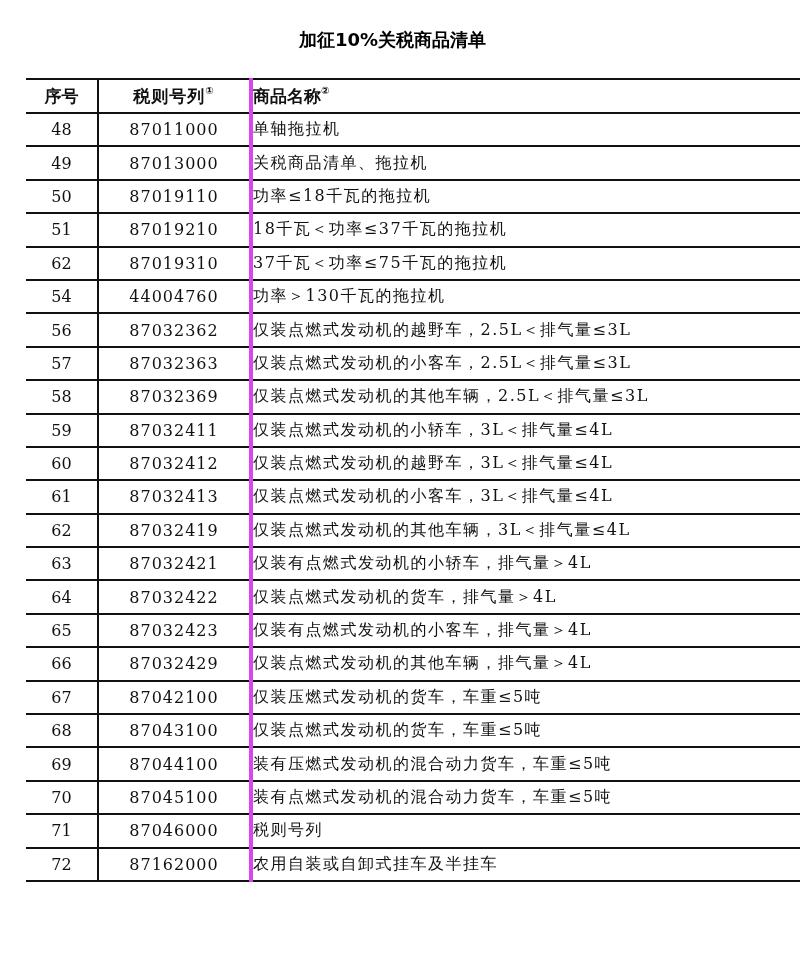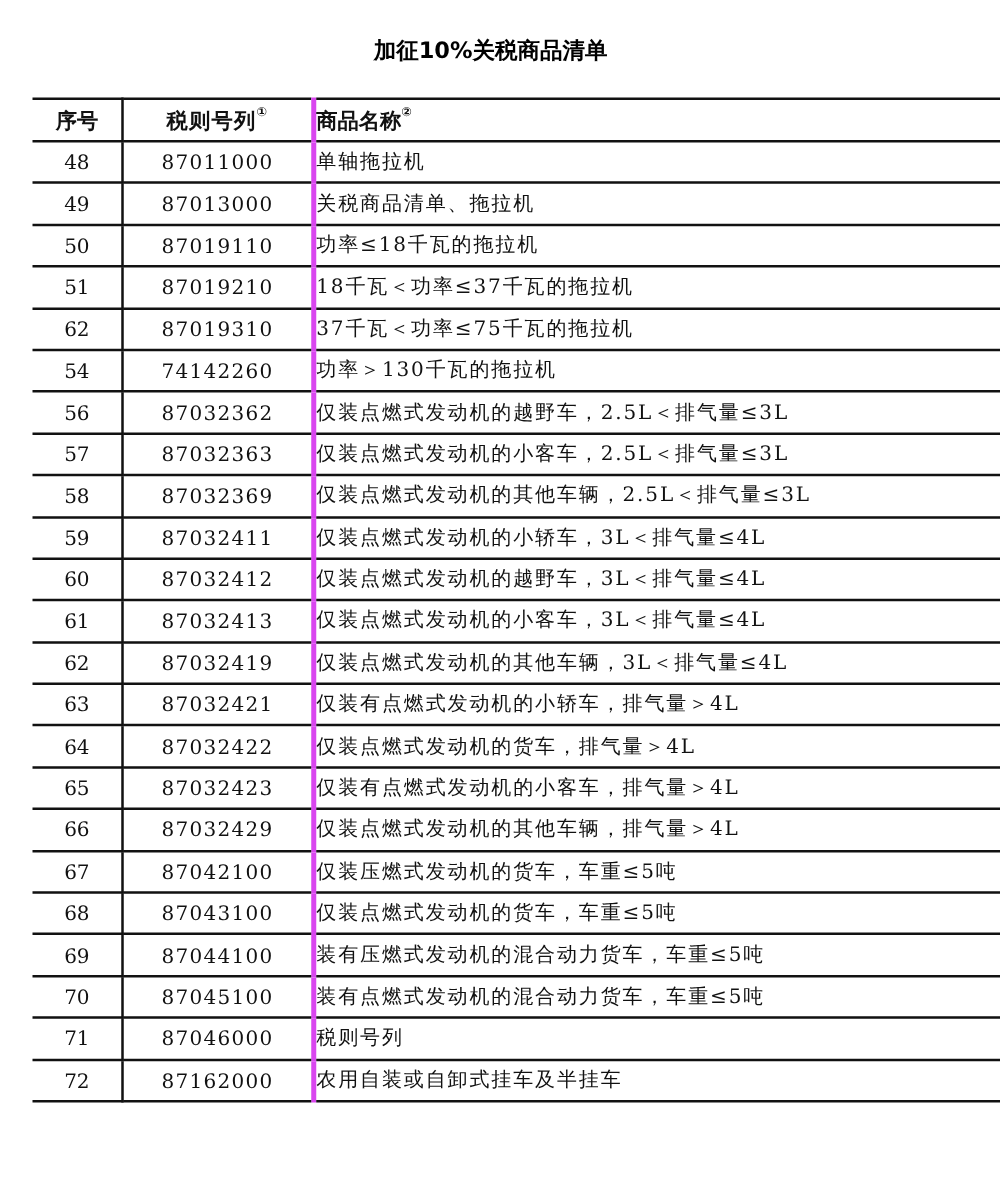--- a/index.html
+++ b/index.html
@@ -72,21 +72,21 @@
         <td class="c2">87019210</td>
         <td class="c3">18千瓦＜功率≤37千瓦的拖拉机</td>
       </tr>
       <tr>
         <td class="c1">62</td>
         <td class="c2">87019310</td>
         <td class="c3">37千瓦＜功率≤75千瓦的拖拉机</td>
       </tr>
       <tr>
         <td class="c1">54</td>
-        <td class="c2">74142260</td>
+        <td class="c2">44004760</td>
         <td class="c3">功率＞130千瓦的拖拉机</td>
       </tr>
       <tr>
         <td class="c1">56</td>
         <td class="c2">87032362</td>
         <td class="c3">仅装点燃式发动机的越野车，2.5L＜排气量≤3L</td>
       </tr>
       <tr>
         <td class="c1">57</td>
         <td class="c2">87032363</td>

